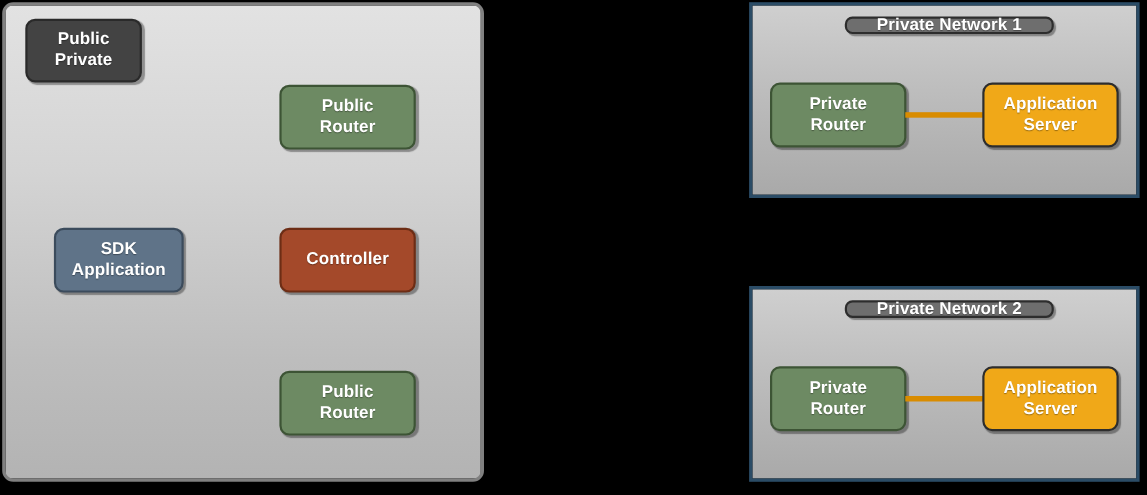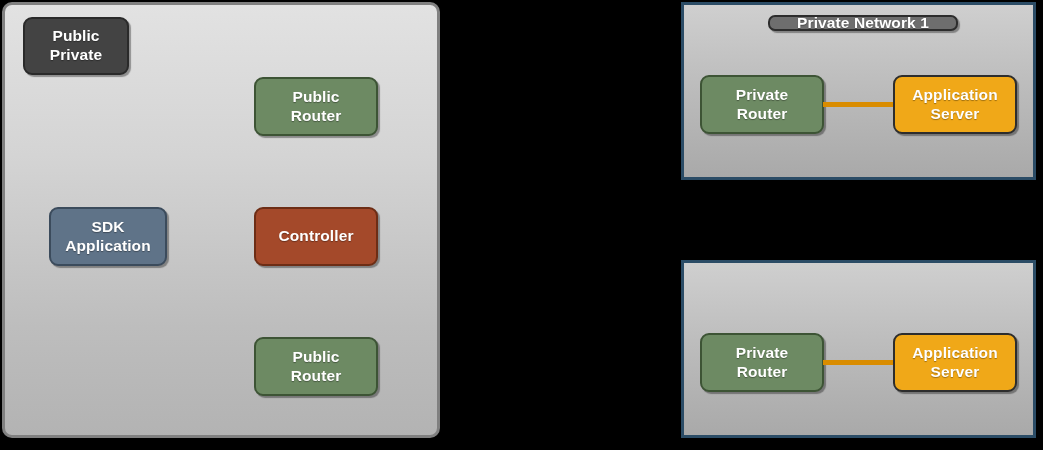--- a/index.html
+++ b/index.html
@@ -178,20 +178,23 @@
     <span>
       <span>Application</span><br>
       <span>Server</span>
     </span>
   </div>
 
 </div>
 
 <div class="panel panel-private panel-private-2">
 
+  <div class="node node-label pn-title">
+    <span>Private Network 2</span>
+  </div>
 
   <div class="node node-green pn-router">
     <span>
       <span>Private</span><br>
       <span>Router</span>
     </span>
   </div>
 
   <div class="connector"></div>
 

